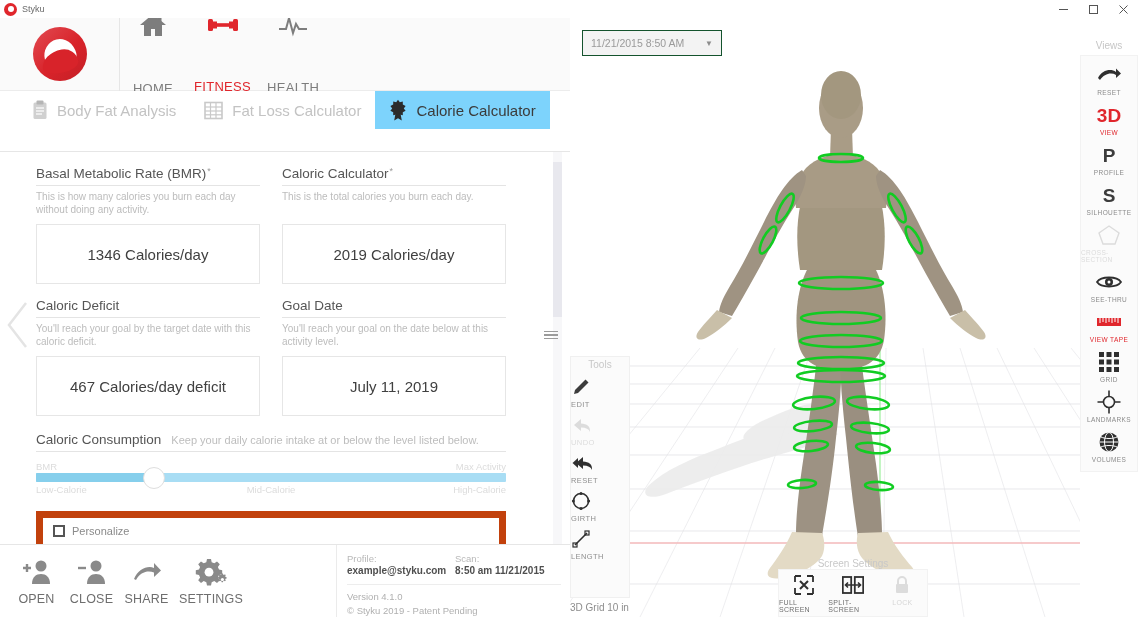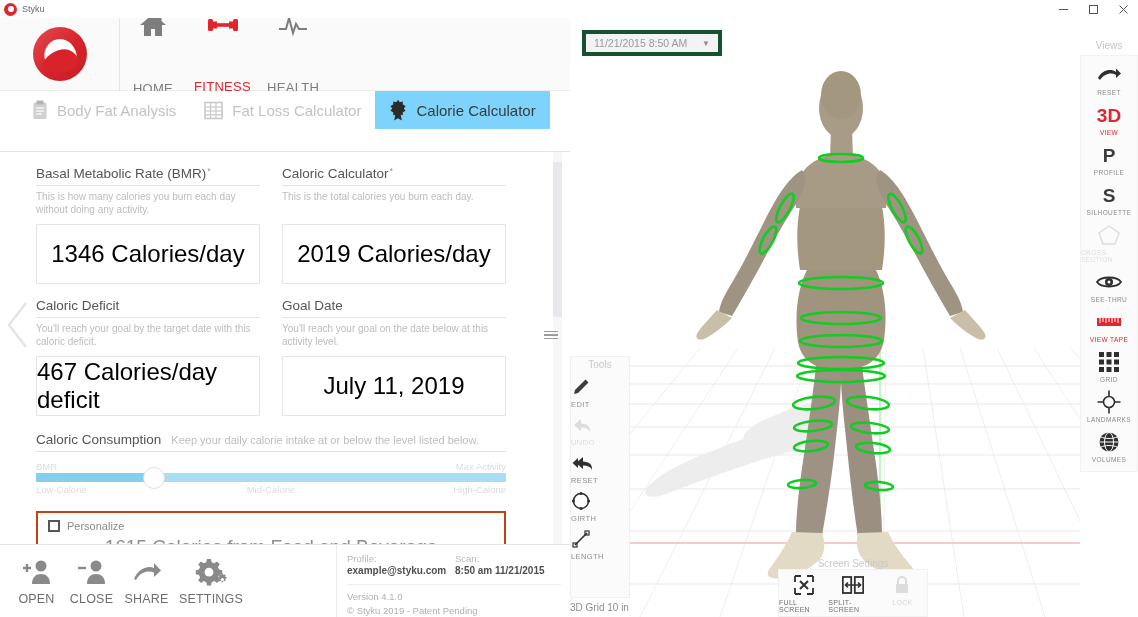--- a/index.html
+++ b/index.html
@@ -109,21 +109,21 @@
   .sec-title { font-size: 13.5px; color: #555; }
   .sec-star { font-size: 9px; color: #9a9a9a; margin-left: 1px; position: relative; top: -4px; }
   .sec-inline { font-size: 11px; color: #bdbdbd; margin-left: 10px; }
   .sec-desc {
     font-size: 10px; color: #bcbcbc; line-height: 1.25; margin-top: 5px;
     min-height: 25px;
   }
   .valuebox {
     border: 1px solid #e6e6e6; height: 60px; margin-top: 8px;
     display: flex; align-items: center; justify-content: center;
-    font-size: 24px; color: #000000; font-weight: 300;
+    font-size: 15px; color: #404040; font-weight: 300;
   }
 
   
   .slider-wrap { margin-top: 9px; position: relative; height: 40px; }
   .slider-lbls-top, .slider-lbls-bot {
     display: flex; justify-content: space-between; font-size: 9.5px; color: #dcdcdc;
   }
   .slider-lbls-bot { position: relative; }
   .slider-lbls-bot .mid { position: absolute; left: 50%; transform: translateX(-50%); }
   .track {
@@ -135,21 +135,21 @@
     background: #86cfec; border-radius: 1px;
   }
   .track .knob {
     position: absolute; left: 25%; top: 50%;
     width: 22px; height: 22px; border-radius: 50%;
     background: #ffffff; border: 1px solid #dedede;
     transform: translate(-50%,-50%); cursor: pointer;
   }
 
   .personalize-box {
-    border: 2px solid #c2410c; margin-top: 10px; height: 64px;
+    border: 7px solid #c2410c; margin-top: 10px; height: 64px;
     position: relative; padding: 7px 10px;
   }
   .pers-row { display: flex; align-items: center; gap: 7px; }
   .pers-check {
     width: 12px; height: 12px; border: 2px solid #555; background: #fff;
   }
   .pers-lbl { font-size: 11px; color: #8a8a8a; }
   .pers-value {
     text-align: center; font-size: 19px; color: #8e8e8e; font-weight: 300;
     margin-top: 4px;
@@ -200,21 +200,21 @@
   .fi-ver { font-size: 9.5px; color: #b0b0b0; line-height: 1.45; }
 
   
   .viewport {
     position: absolute; top: 18px; left: 570px; width: 568px; height: 599px;
     background: #ffffff; overflow: hidden;
   }
   .vp-grid { position: absolute; inset: 0; }
   .date-select {
     position: absolute; left: 12px; top: 12px; width: 140px; height: 26px;
-    background: #f3f3f3; border: 4px solid #14532d;
+    background: #f3f3f3; border: 1px solid #14532d;
     display: flex; align-items: center; justify-content: space-between;
     padding: 0 8px; font-size: 10.5px; color: #9a9a9a; cursor: pointer;
   }
   .date-caret { color: #8d8d8d; font-size: 8px; }
 
   .grid-label {
     position: absolute; left: 0px; bottom: 4px; font-size: 10px; color: #8d8d8d;
   }
 
   

